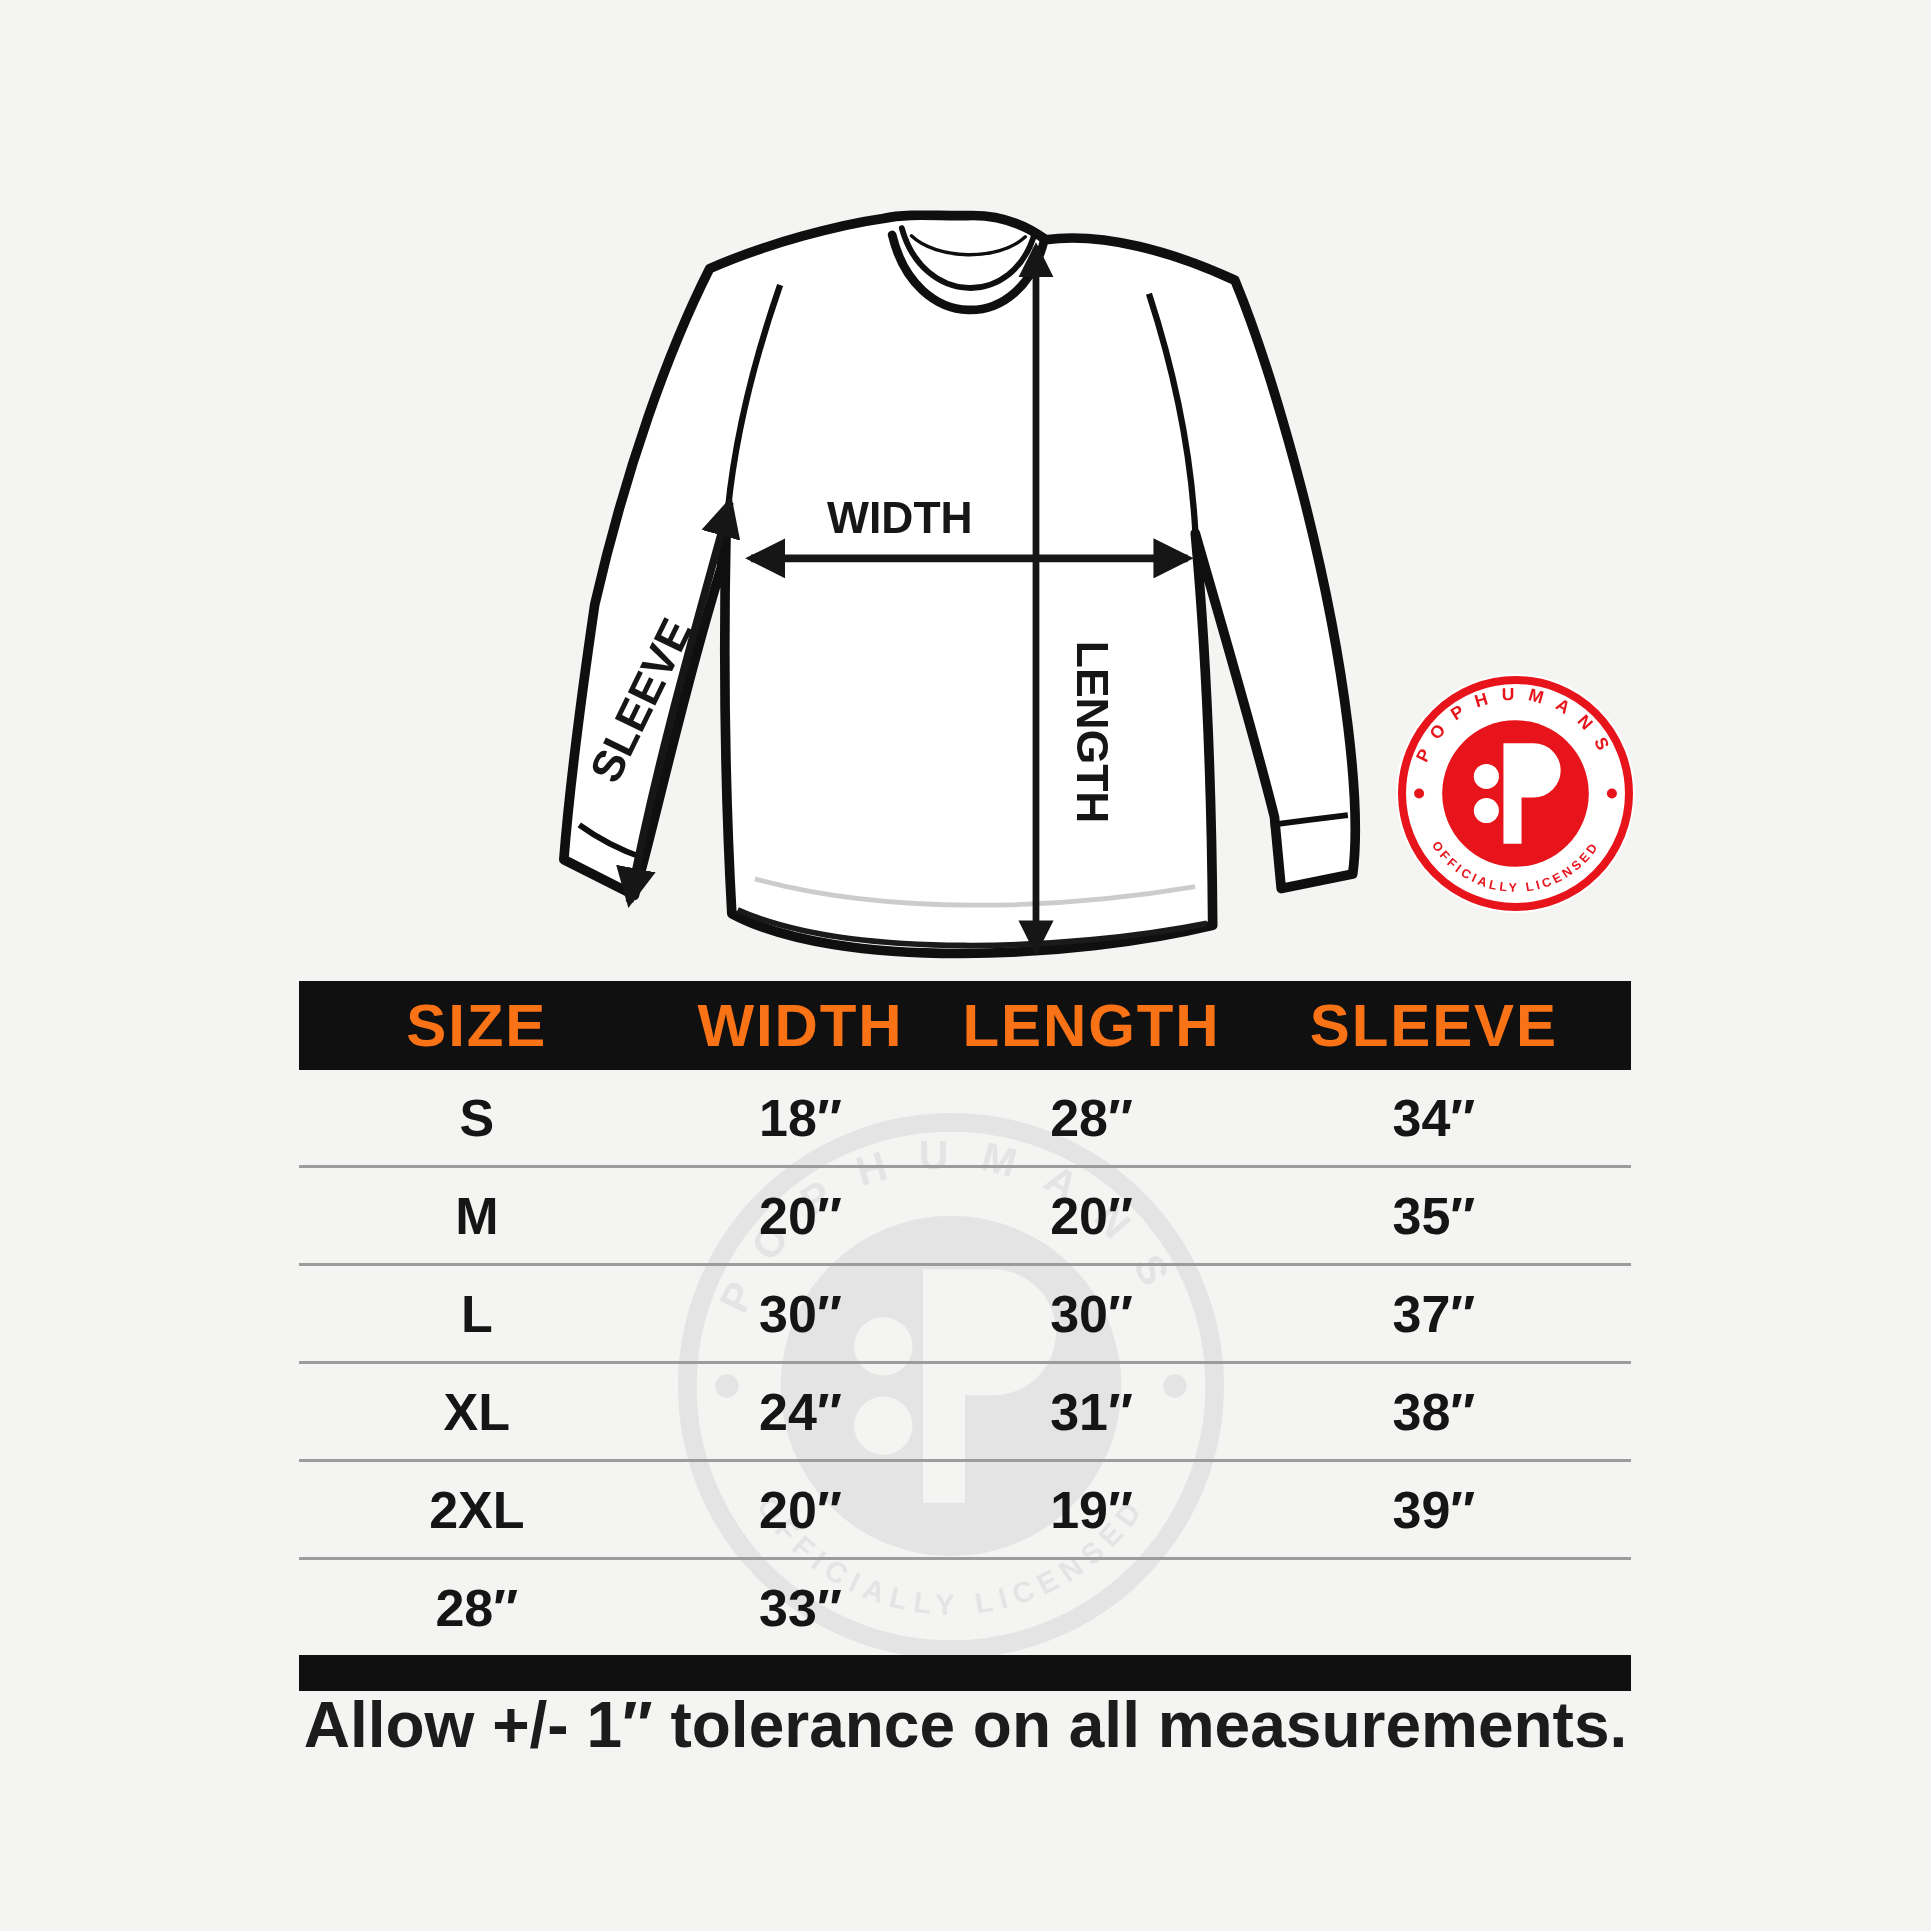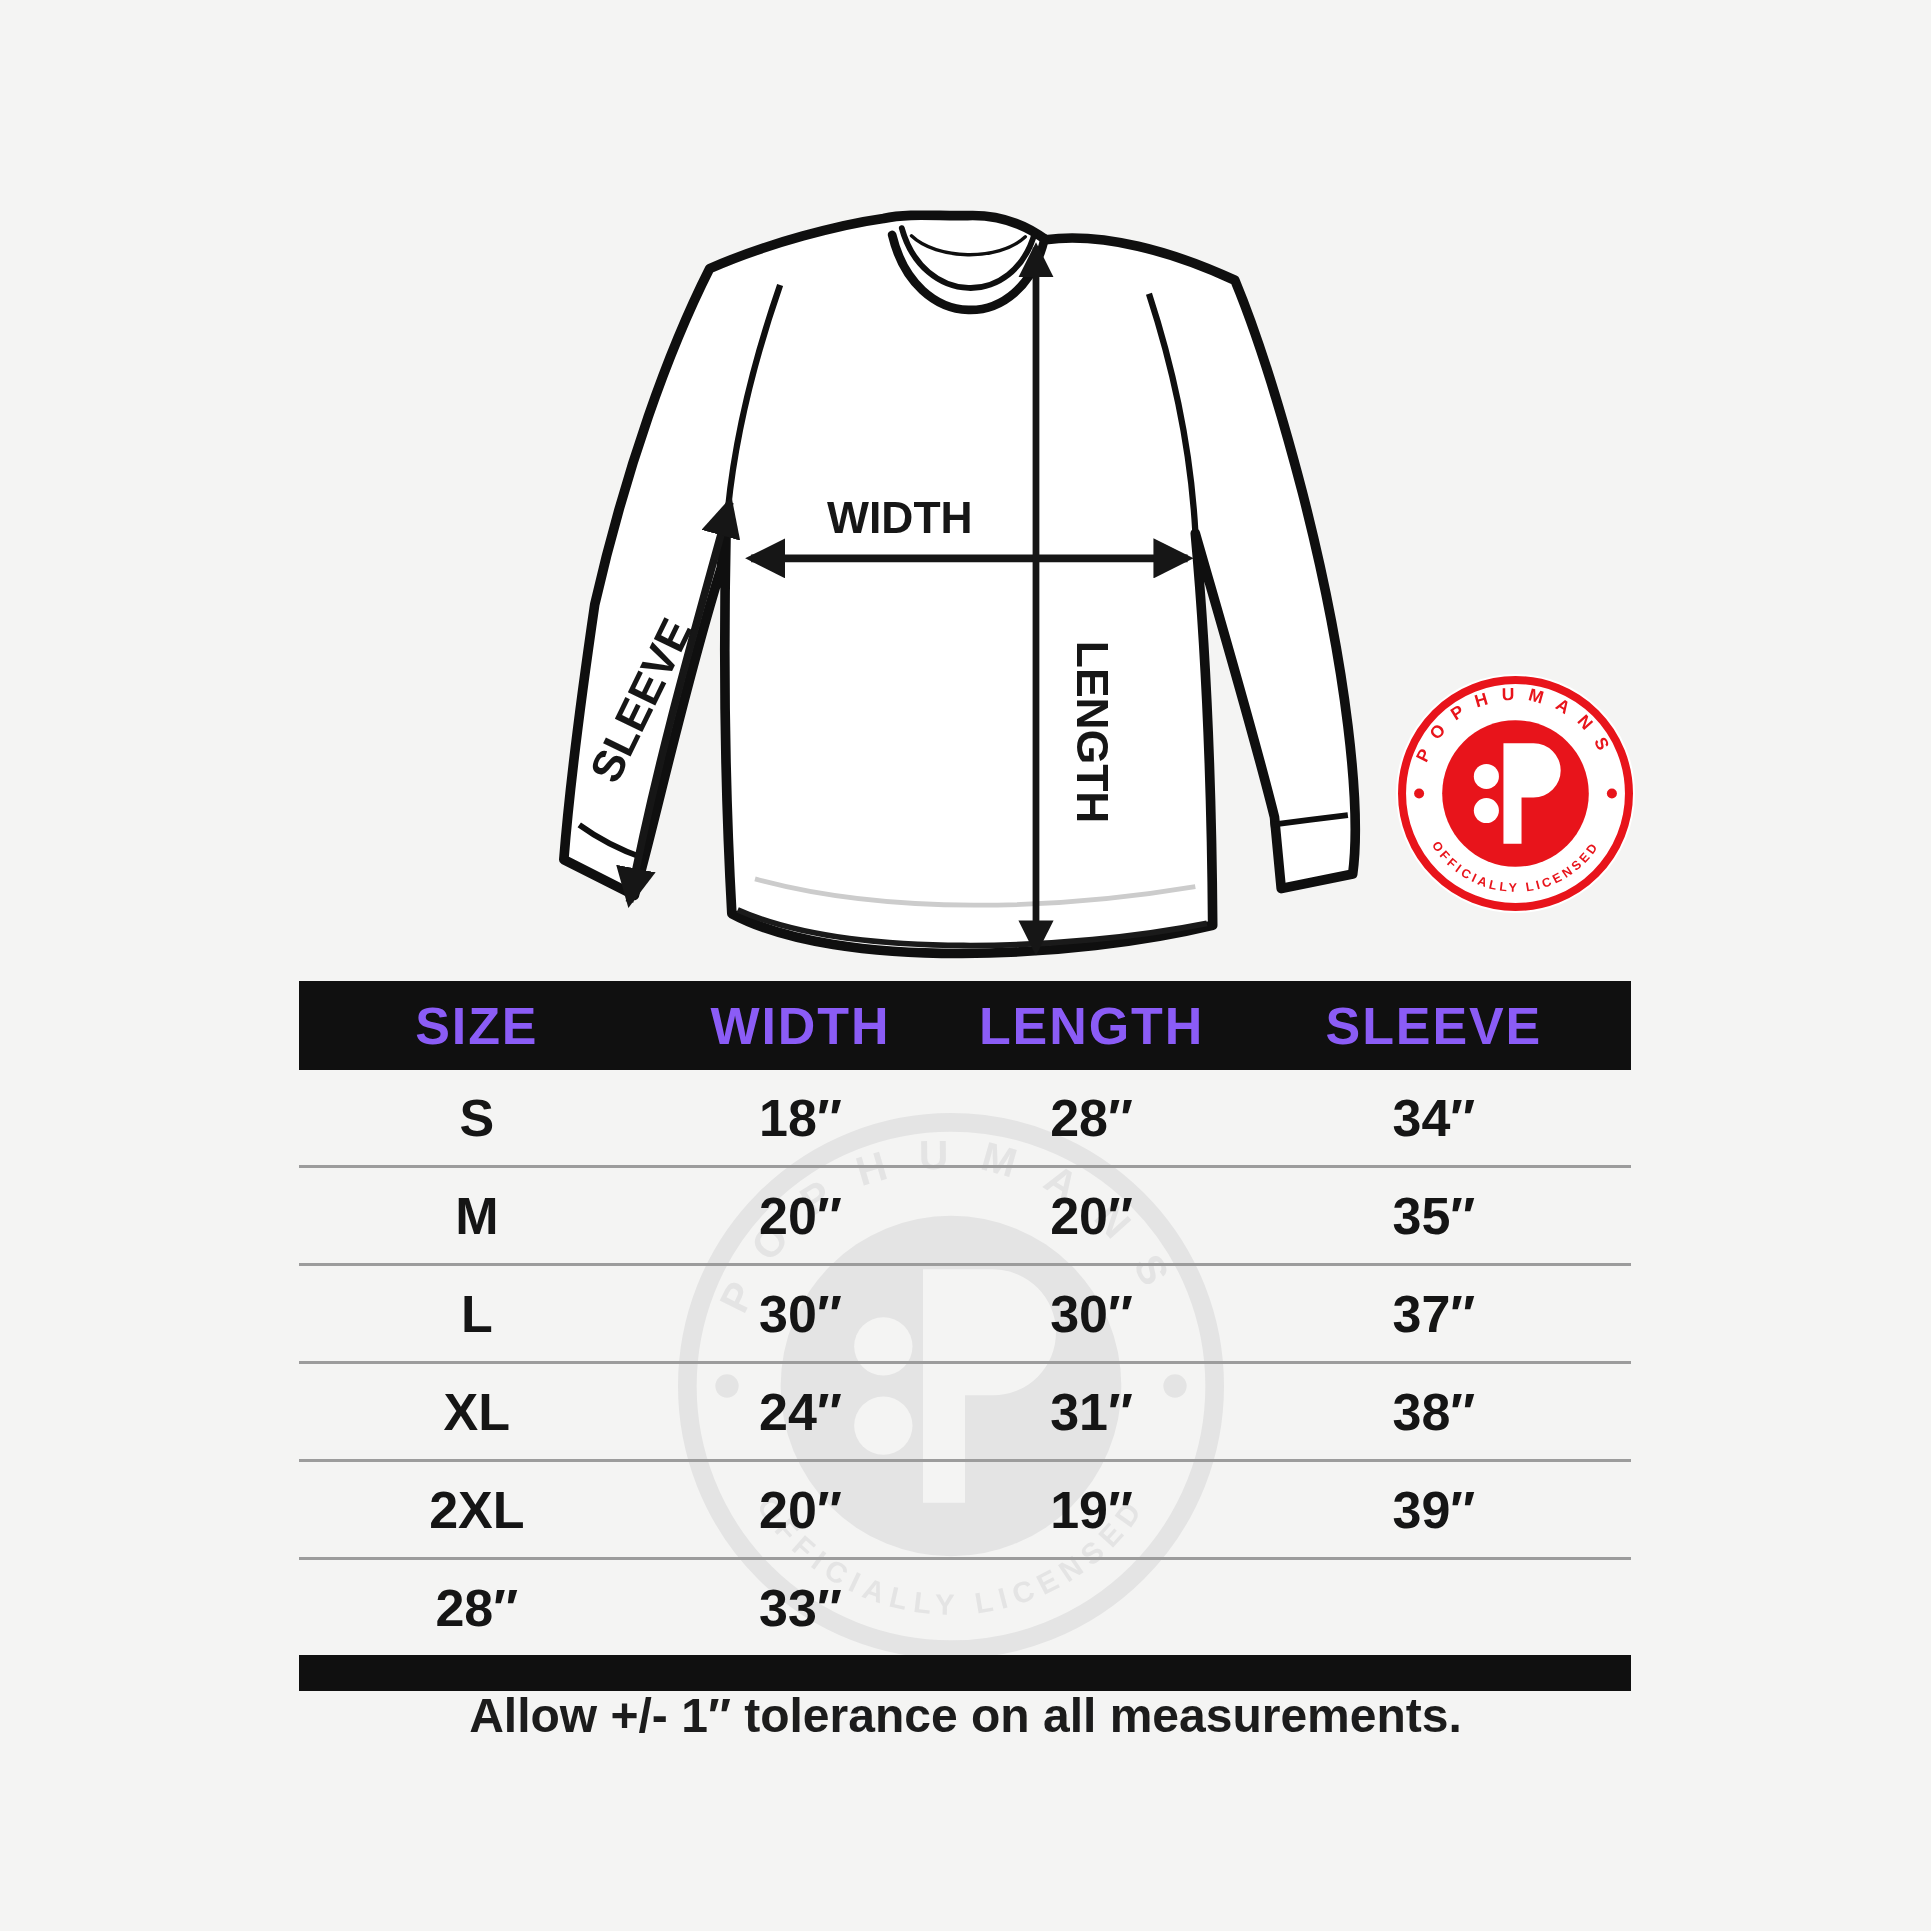--- a/index.html
+++ b/index.html
@@ -19,36 +19,36 @@
   .measure-label{font-weight:bold;font-size:46px;fill:#161616;text-anchor:middle;}
 
   
   .size-table{position:absolute;left:299px;top:981px;width:1332px;z-index:2;}
   .t-head{
     height:89px;background:#101010;display:grid;
     grid-template-columns:26.7% 21.9% 21.8% 29.6%;
     align-items:center;
   }
   .t-head .cell{
-    color:#8b5cf6;font-weight:bold;font-size:52px;letter-spacing:1.9px;text-align:center;
+    color:#f97316;font-weight:bold;font-size:60px;letter-spacing:1.9px;text-align:center;
   }
   .t-row{
     height:95px;display:grid;grid-template-columns:26.7% 21.9% 21.8% 29.6%;
     align-items:center;
   }
   .t-row + .t-row{border-top:3.9px solid #9c9c9c;}
   .t-row .cell{
     color:#151515;font-weight:bold;font-size:52px;text-align:center;
   }
   .t-bottom-bar{height:36px;background:#101010;}
 
   
   .footnote{
     position:absolute;left:0;top:1688px;width:1931px;text-align:center;
-    font-size:48px;font-weight:600;color:#1c1c1c;z-index:2;
+    font-size:64px;font-weight:600;color:#1c1c1c;z-index:2;
   }
 </style>
 </head>
 <body>
 
 <div class="canvas">
 
   <svg class="badge" style="left:671px;top:1106px;width:560px;height:560px;color:#e4e4e4;--hole:#f4f4f3;--badge-bg:transparent;" viewBox="0 0 240 240" aria-hidden="true">
     <circle cx="120" cy="120" r="119" style="fill:var(--badge-bg,none)"></circle>
     <circle cx="120" cy="120" r="113" fill="none" stroke="currentColor" stroke-width="8"></circle>

